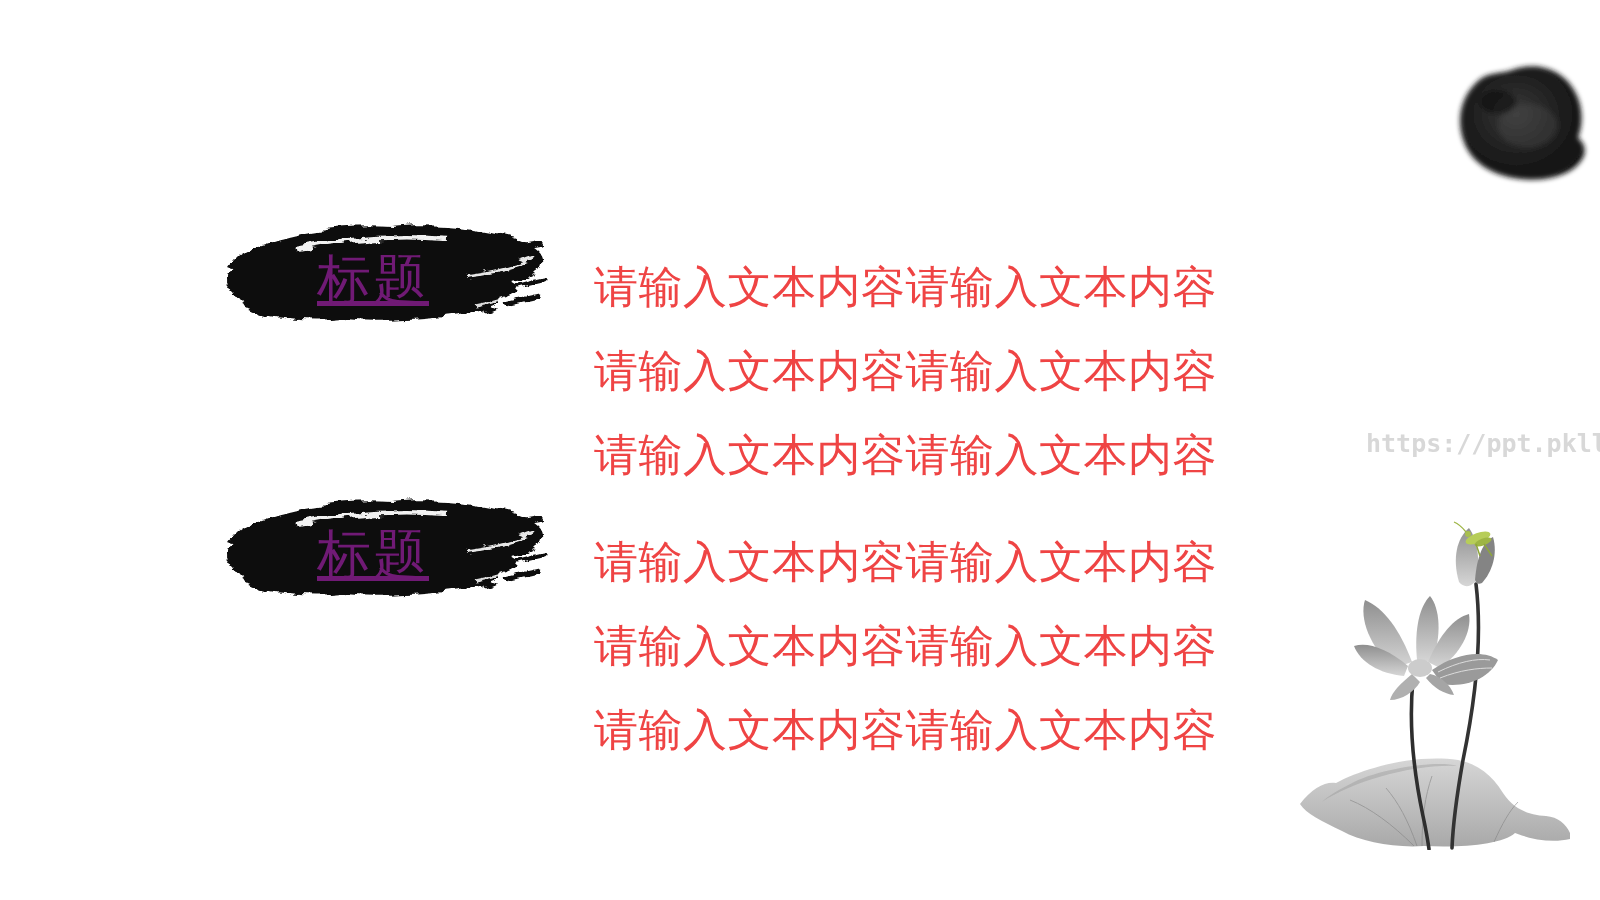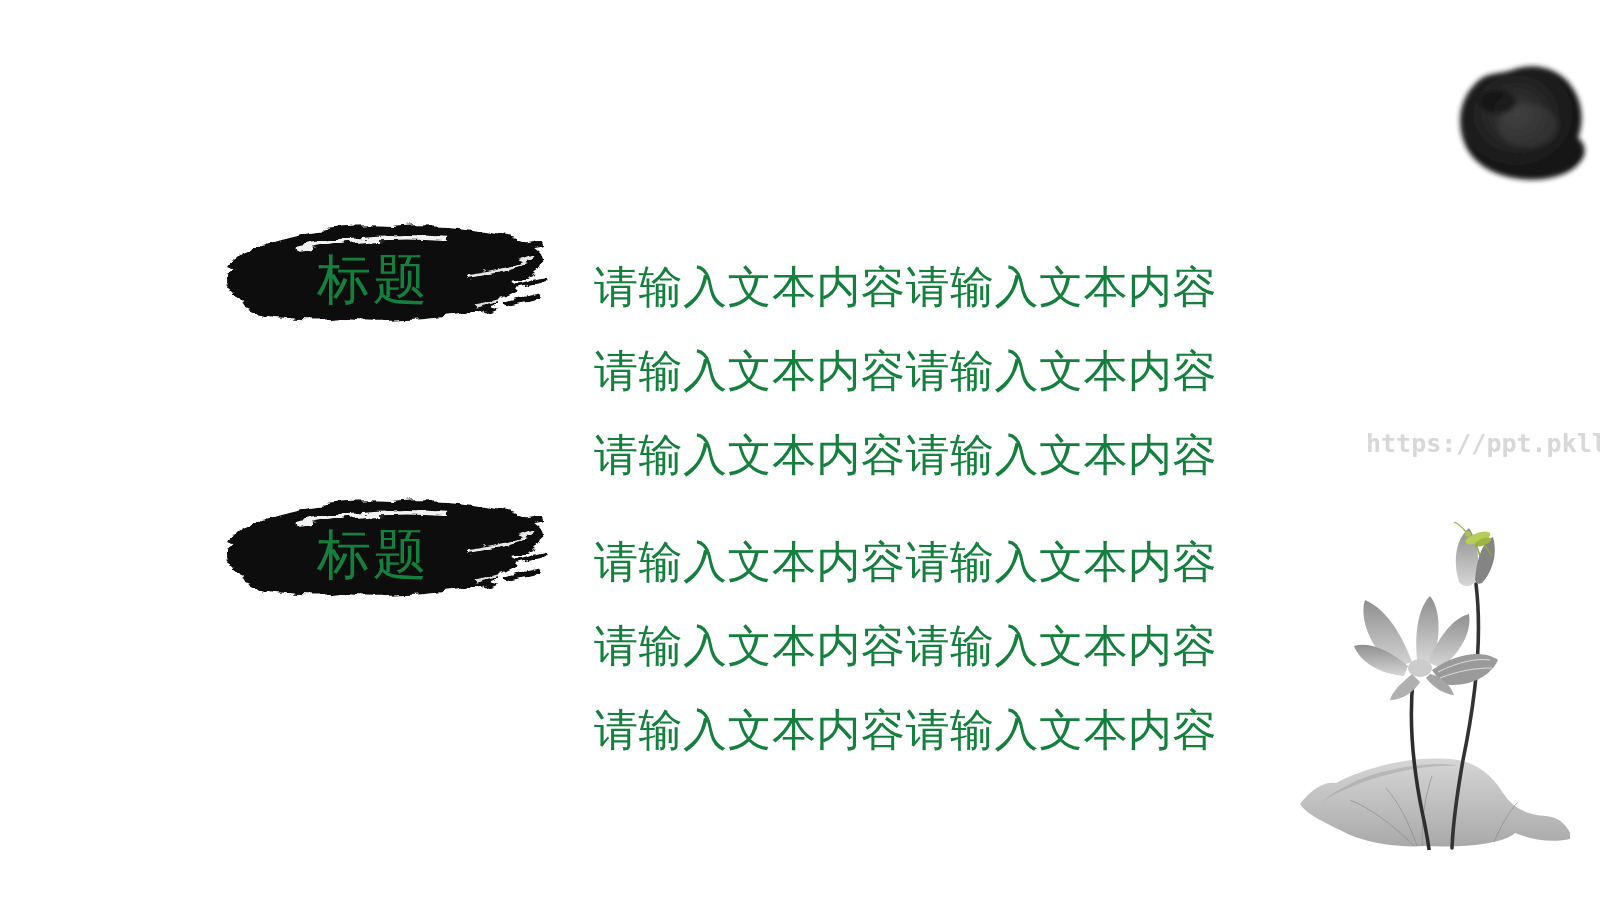--- a/index.html
+++ b/index.html
@@ -37,36 +37,37 @@
   .brush-wrap { position: absolute; left: 212px; width: 350px; height: 112px; }
   .section-1 .brush-wrap { top: 219px; }
   .section-2 .brush-wrap { top: 494px; }
   .brush-svg { position: absolute; inset: 0; width: 100%; height: 100%; }
   .brush-label {
     position: absolute;
     left: 0; top: 0;
     width: 92%; height: 100%;
     display: flex; align-items: center; justify-content: center;
     padding-top: 10px;
-    color: #15803d;
+    color: #701a75;
     font-size: 54px;
     letter-spacing: 2px;
     white-space: nowrap;
+    text-decoration: underline;
   }
 
   .body-lines { position: absolute; left: 594px; width: 660px; }
   .section-1 .body-lines { top: 245px; }
   .section-2 .body-lines { top: 520px; }
   .line {
     margin: 0;
     height: 84px;
     line-height: 84px;
     font-size: 44px;
     letter-spacing: 0.5px;
-    color: #15803d;
+    color: #ef4444;
     white-space: nowrap;
   }
 
   .watermark {
     position: absolute;
     left: 1366px;
     top: 429px;
     font-family: "DejaVu Sans Mono", monospace;
     font-size: 25px;
     font-weight: bold;

